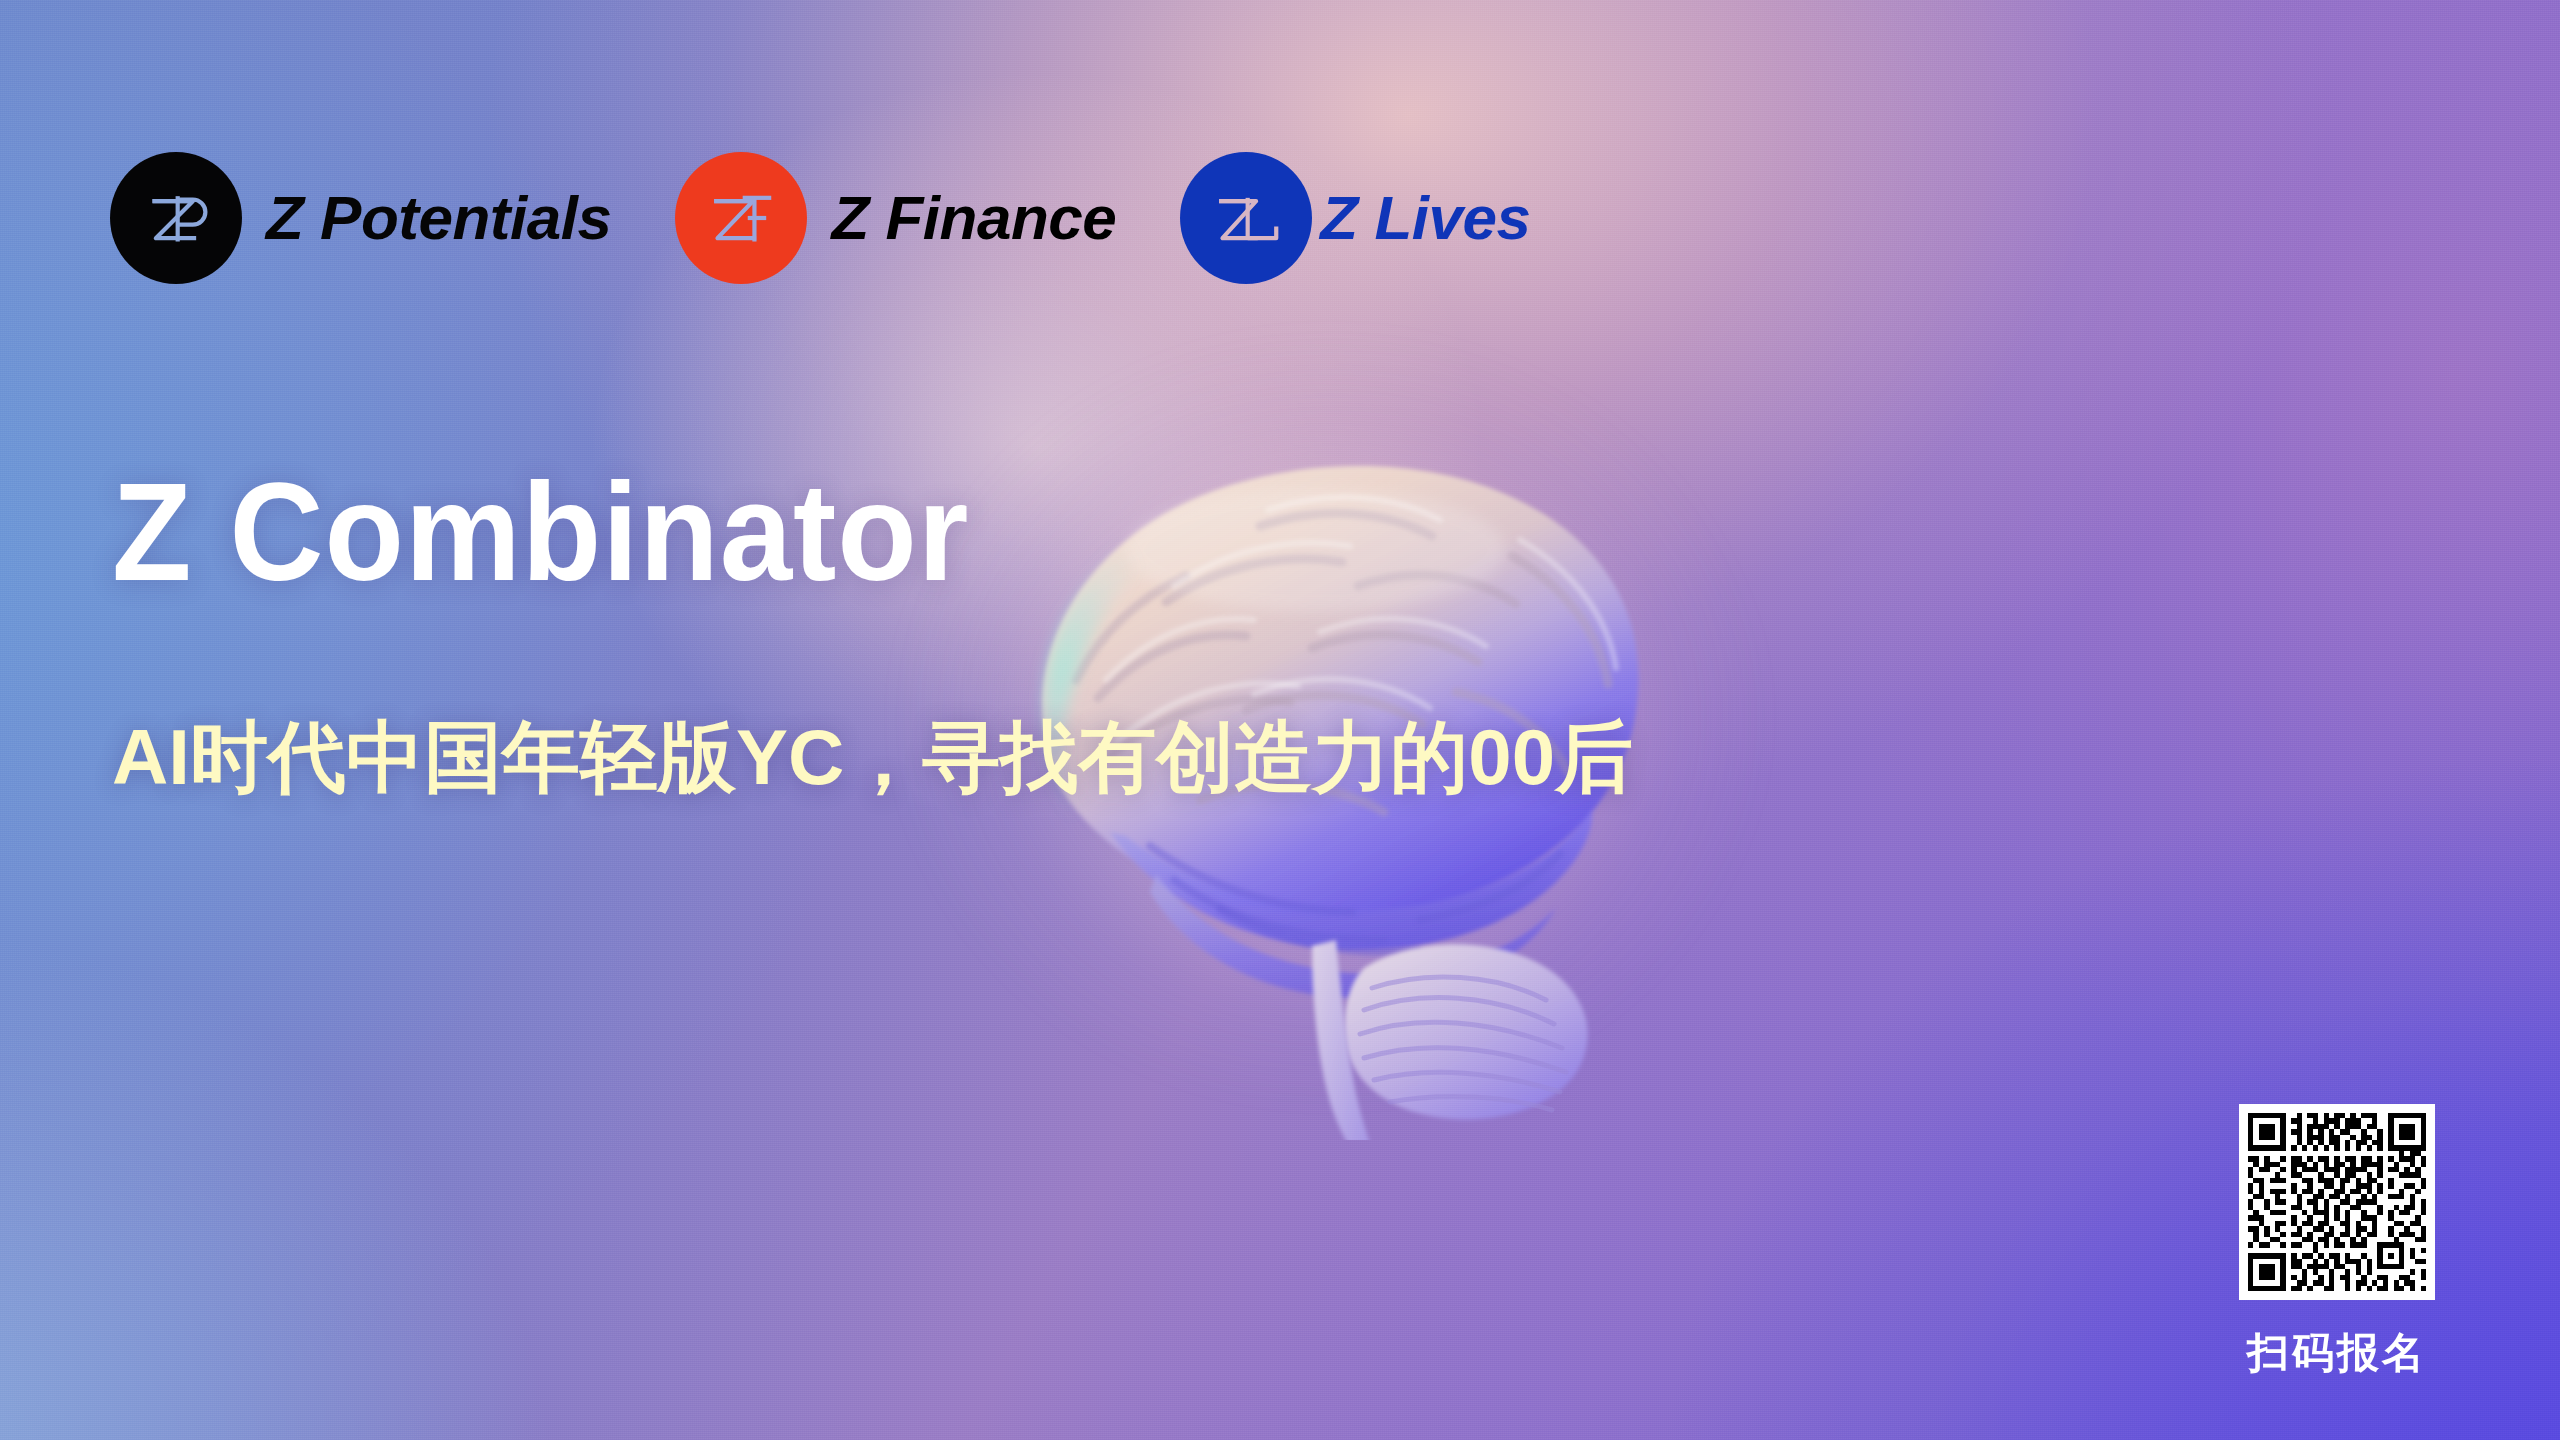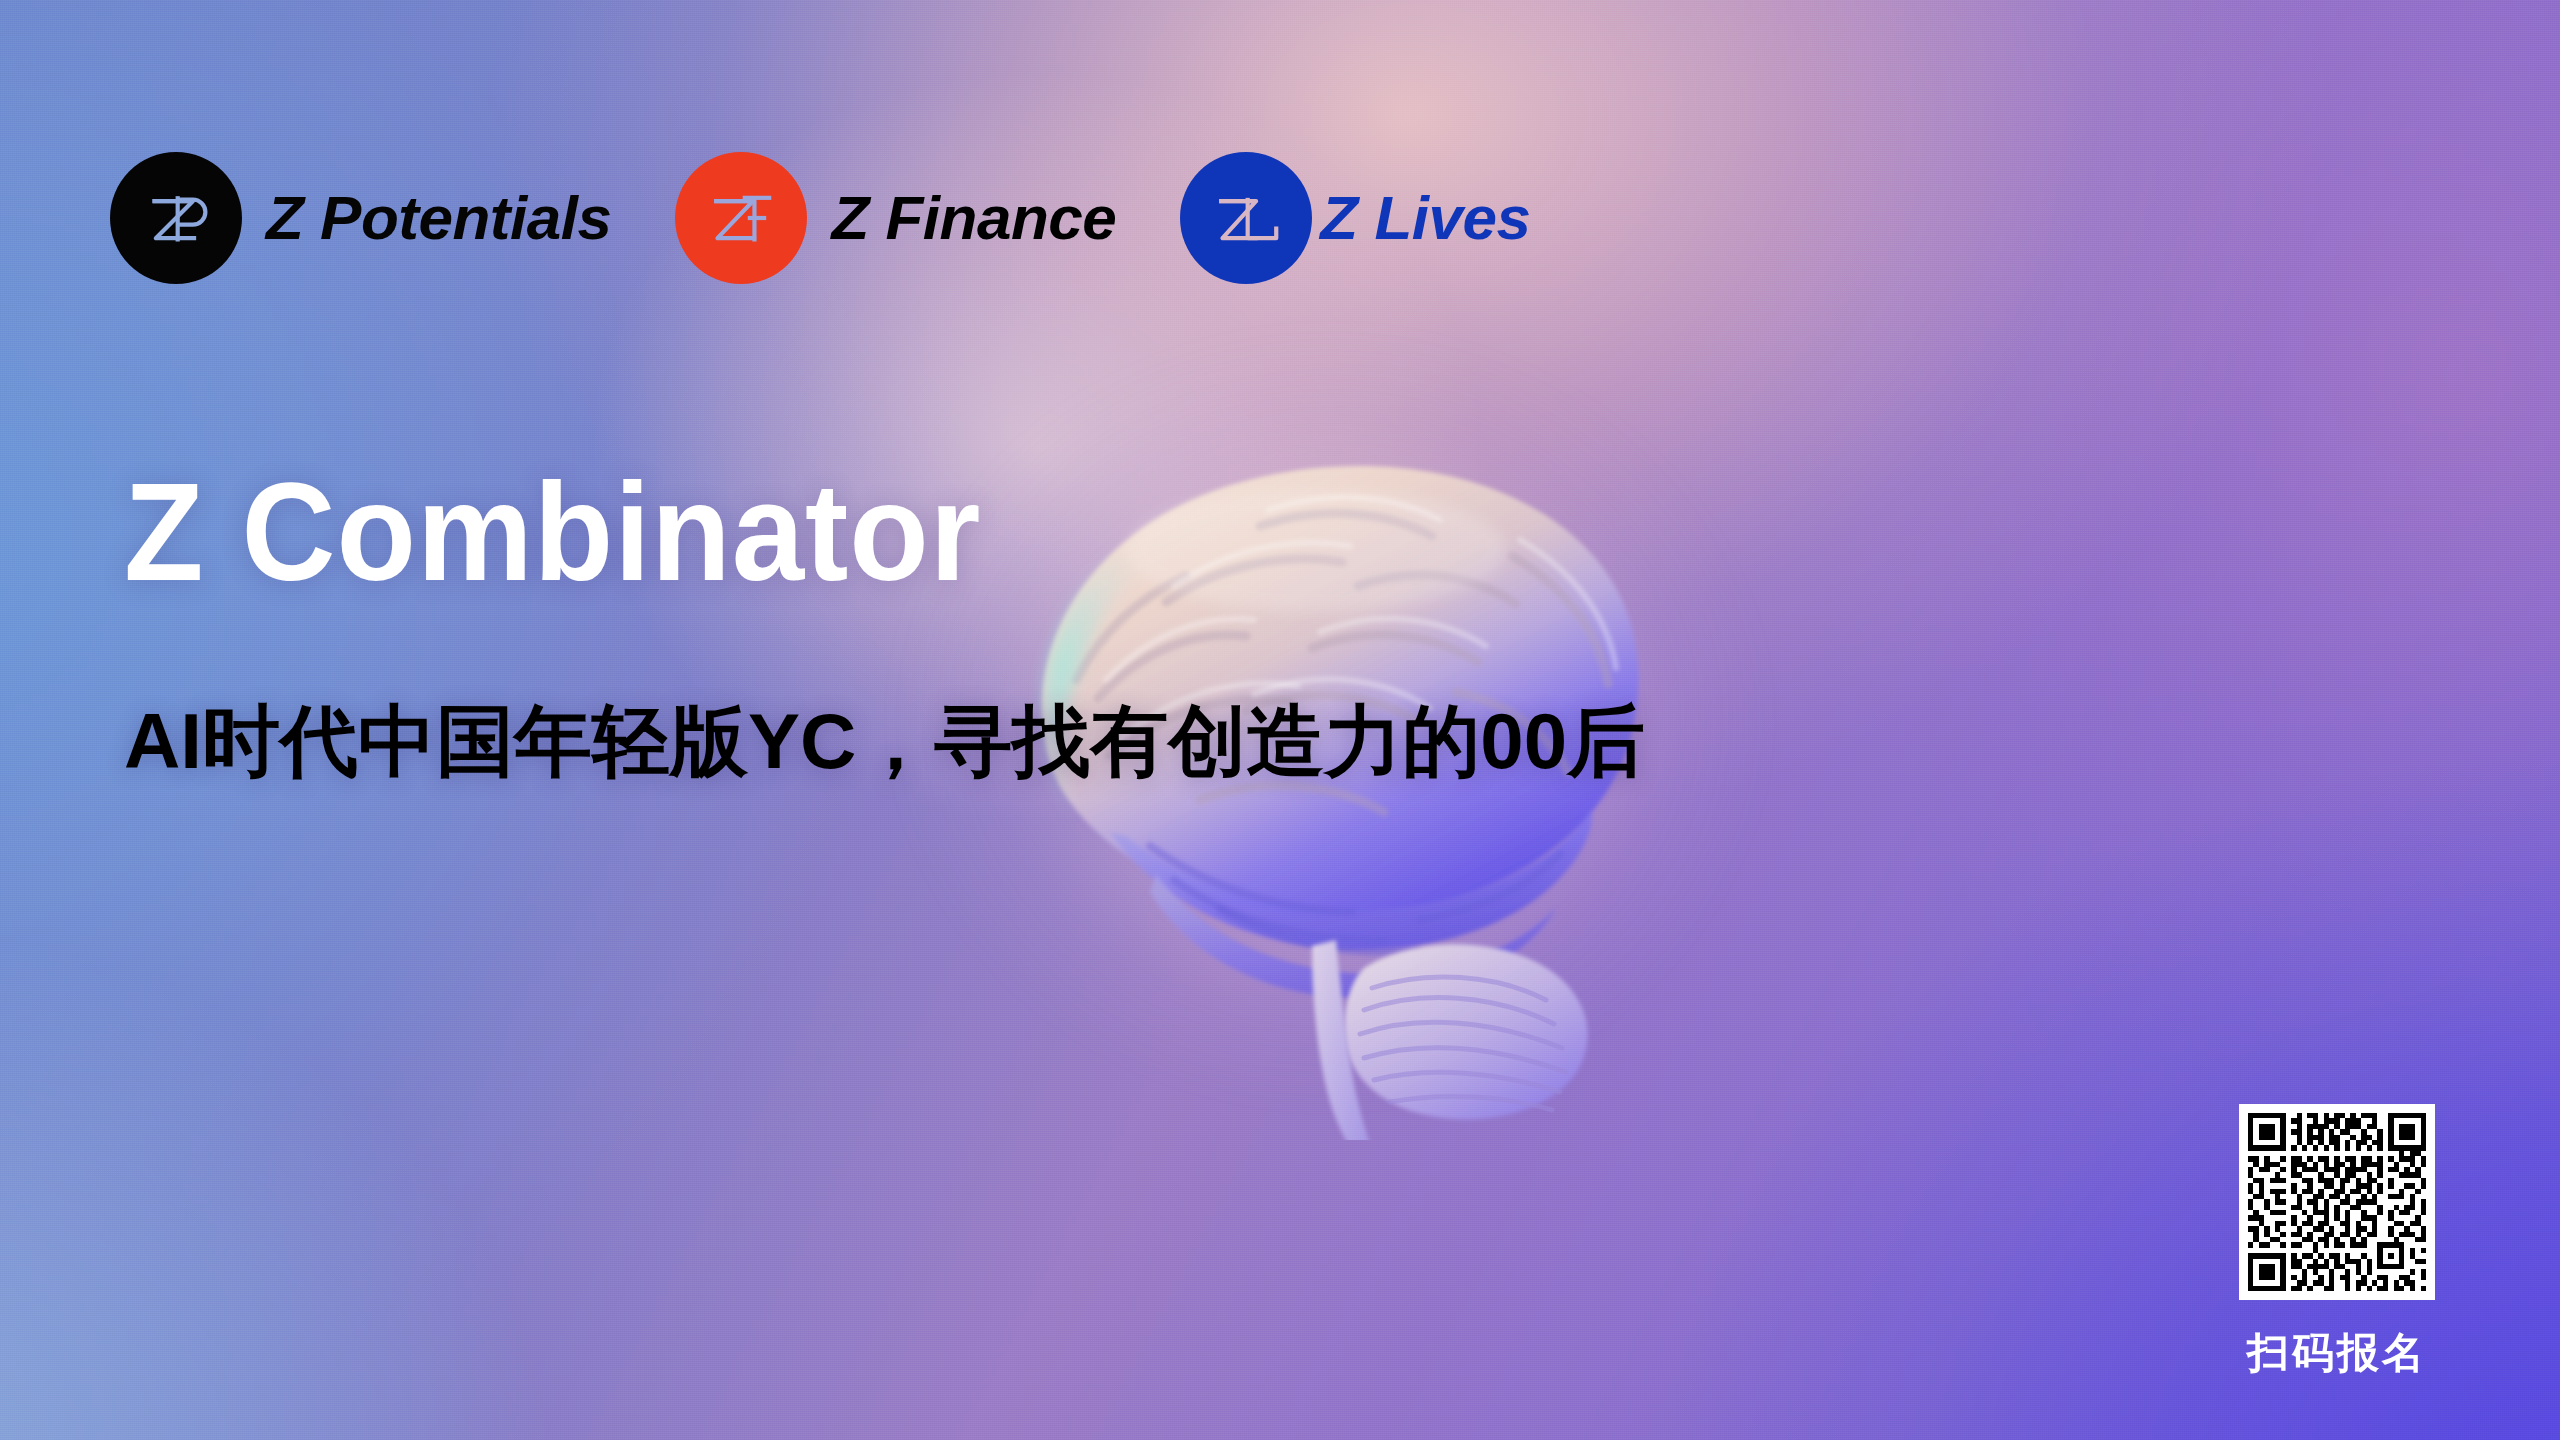--- a/index.html
+++ b/index.html
@@ -129,43 +129,42 @@
   .logo-word.zp { color: #050506; }
   .logo-word.zf { color: #000000; }
   .logo-word.zl { color: #0f35b8; margin-left: 8px; }
 
   
   .headline {
     position: absolute;
     left: 112px;
     top: 462px;
     width: 1900px;
-    margin-left: 12px;
   }
   .title {
     font-size: 140px;
     line-height: 1.0;
     font-weight: 700;
     color: #ffffff;
     letter-spacing: 1px;
     margin: 0;
     text-shadow: 0 2px 26px rgba(60,40,120,.22);
     transform: scaleX(.93);
     transform-origin: left center;
     white-space: nowrap;
   }
   .subtitle {
     margin: 0;
     position: absolute;
-    top: 240px;
+    top: 256px;
     left: 0;
     font-size: 78px;
     line-height: 1.0;
     font-weight: 700;
-    color: #000000;
+    color: #fef9c3;
     letter-spacing: 0px;
     white-space: nowrap;
     text-shadow: 0 2px 22px rgba(50,35,110,.30);
   }
 
   
   .qr-block {
     position: absolute;
     right: 118px;
     bottom: 66px;

